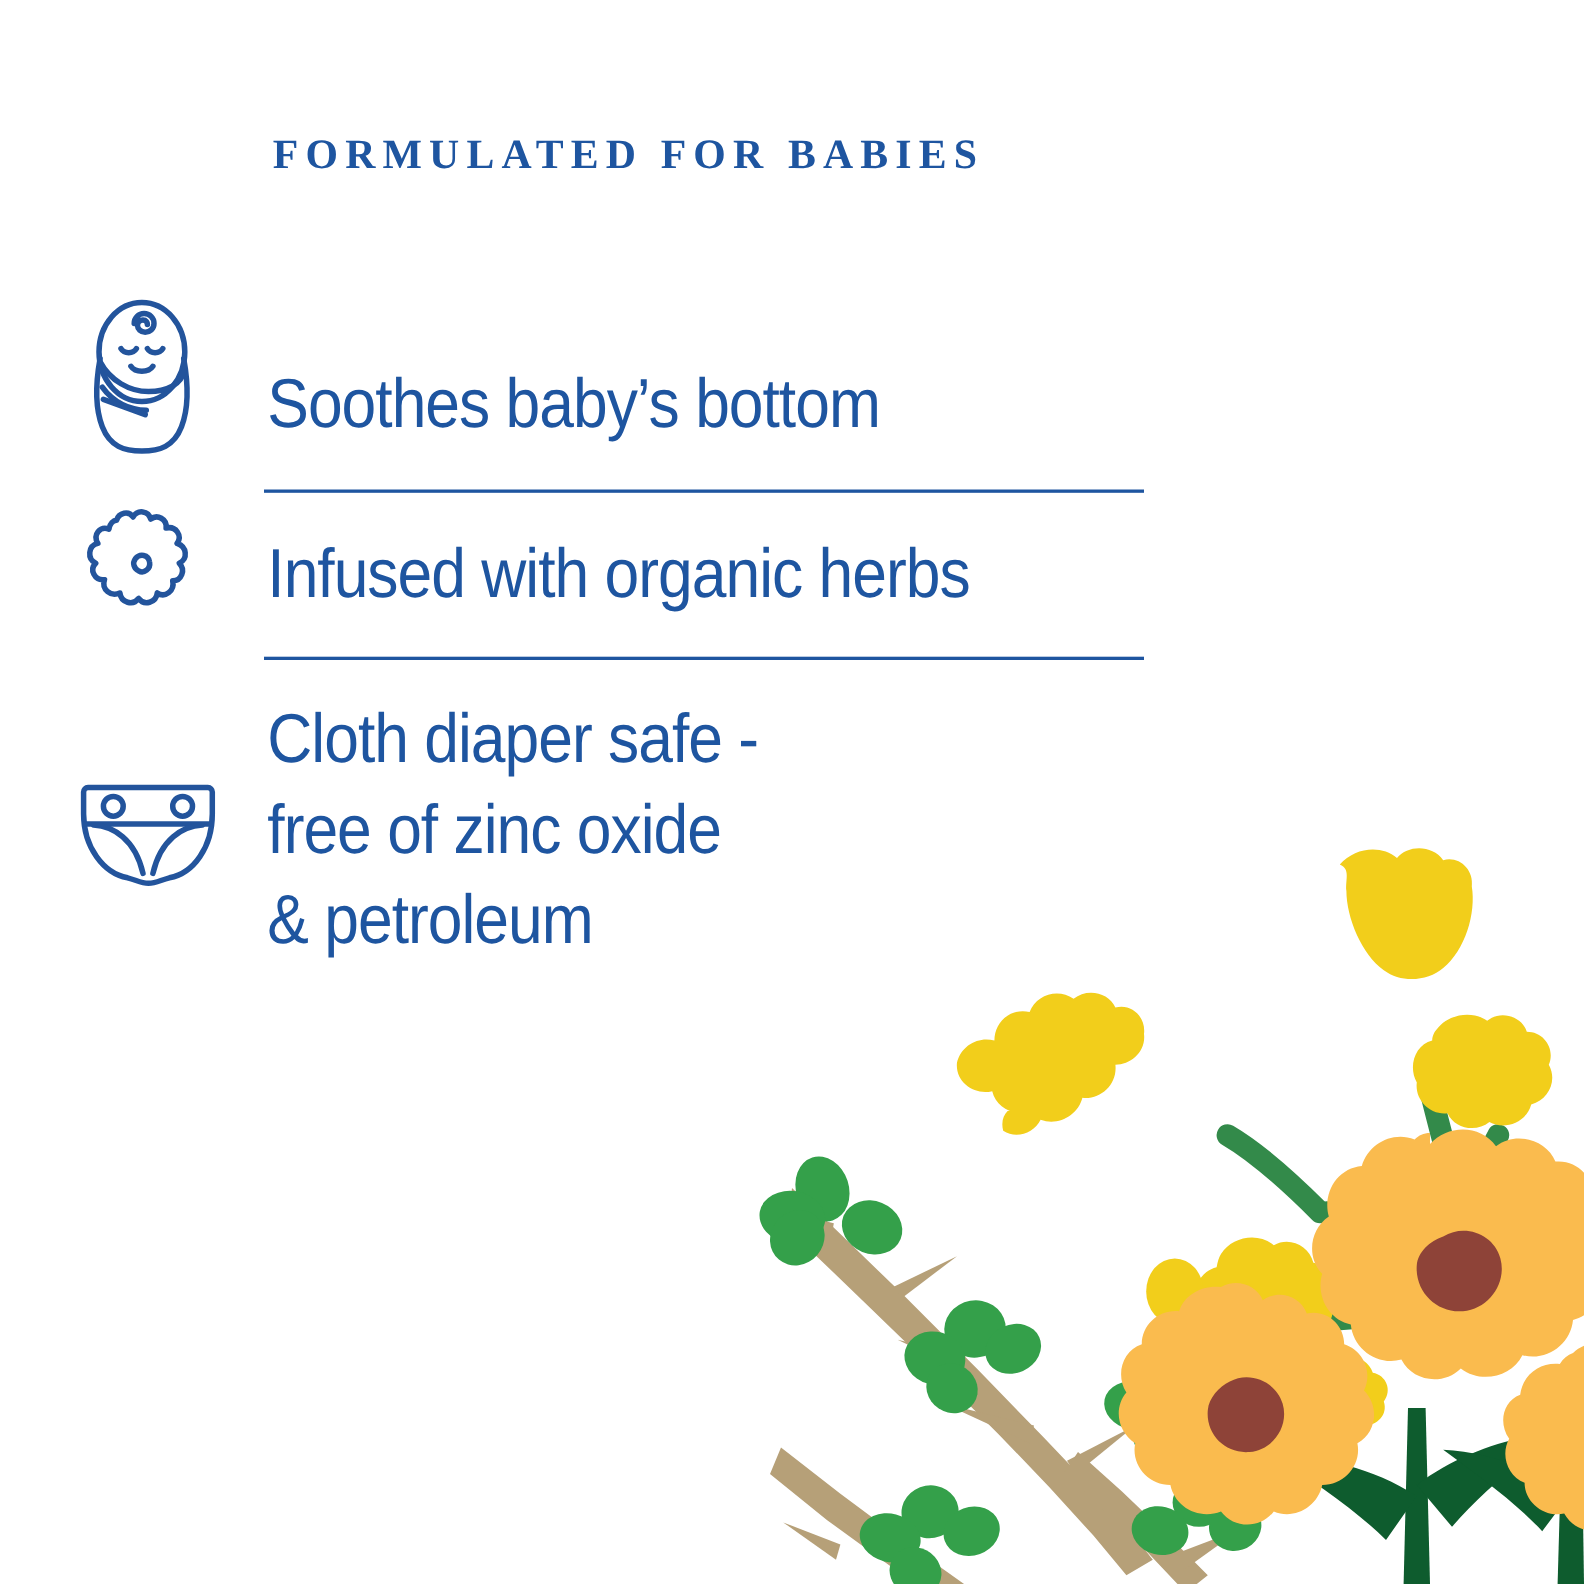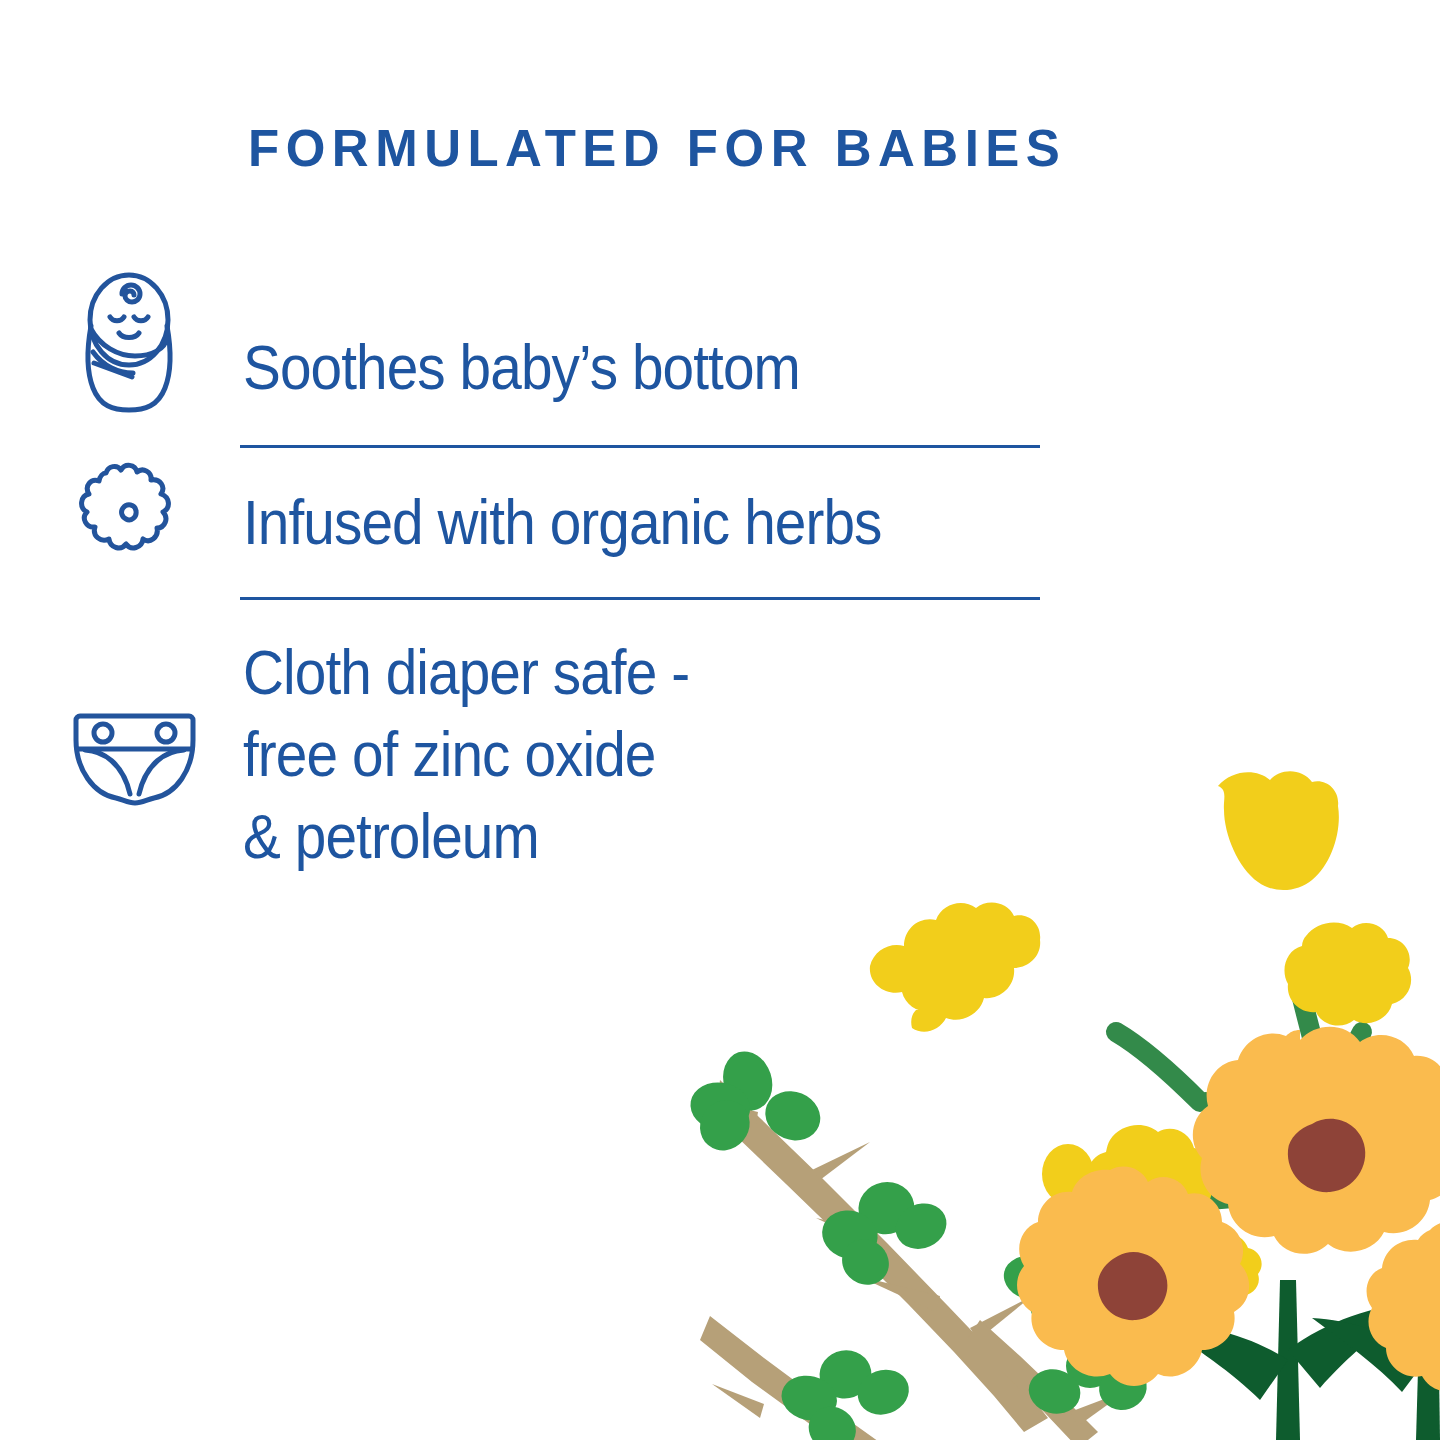--- a/index.html
+++ b/index.html
@@ -15,23 +15,23 @@
     overflow: hidden;
     font-family: "Liberation Sans", sans-serif;
   }
 
   
   #headline {
     position: absolute;
     left: 248px;
     top: 122px;
     width: 1000px;
-    font-family: Liberation Sans, sans-serif;
+    font-family: Liberation Serif, serif;
     font-weight: bold;
-    font-size: 51px;
+    font-size: 38px;
     line-height: 1.05;
     letter-spacing: 6.5px;
     color: #1E55A0;
     white-space: nowrap;
   }
 
   
   .benefit-text {
     position: absolute;
     color: #1E55A0;

